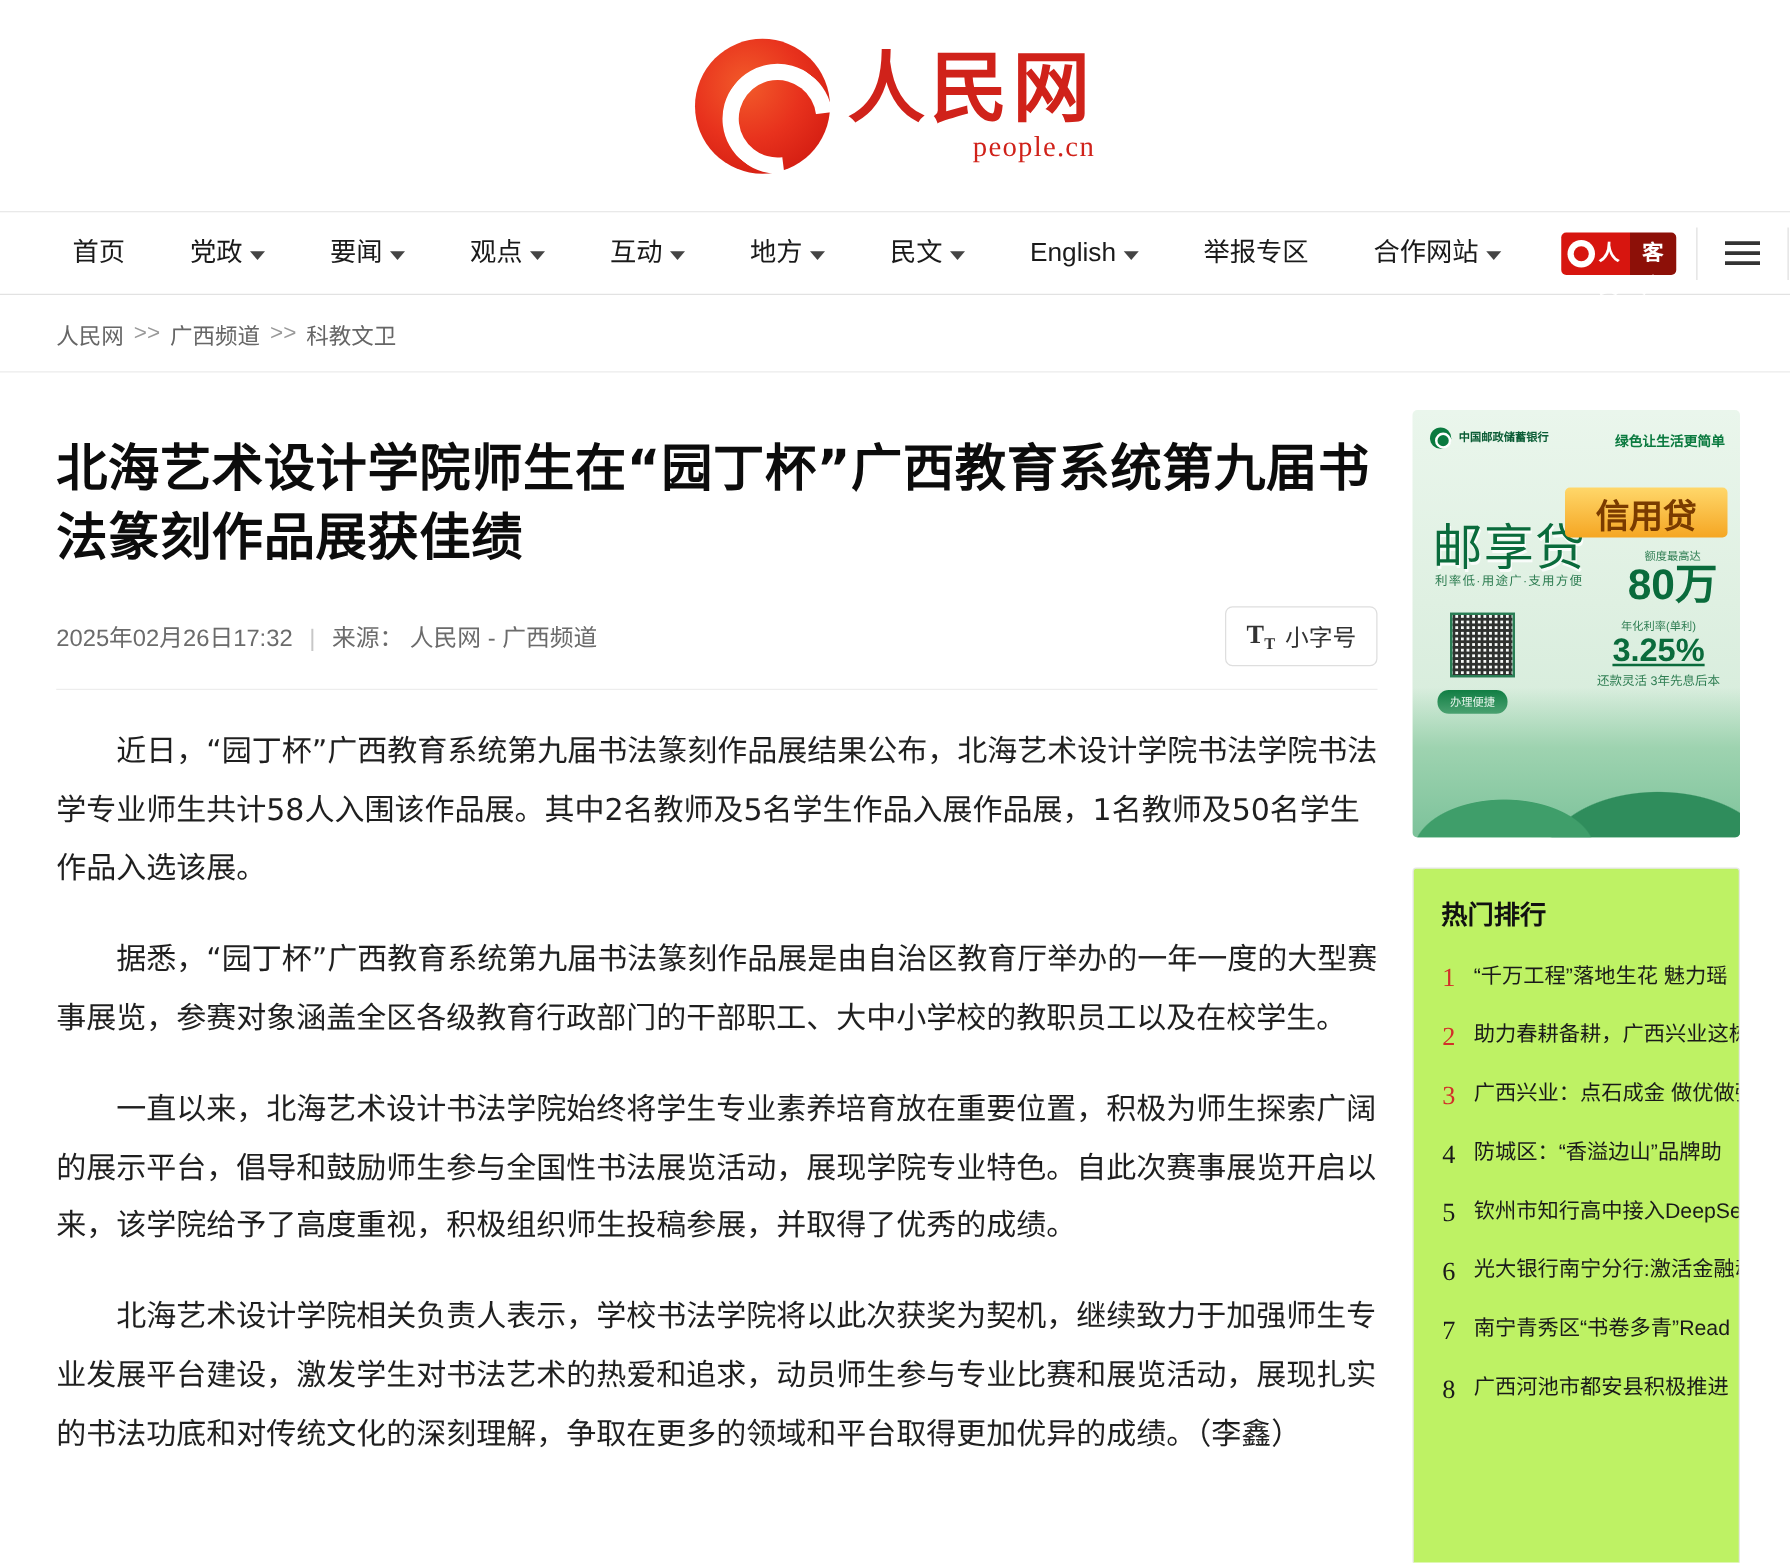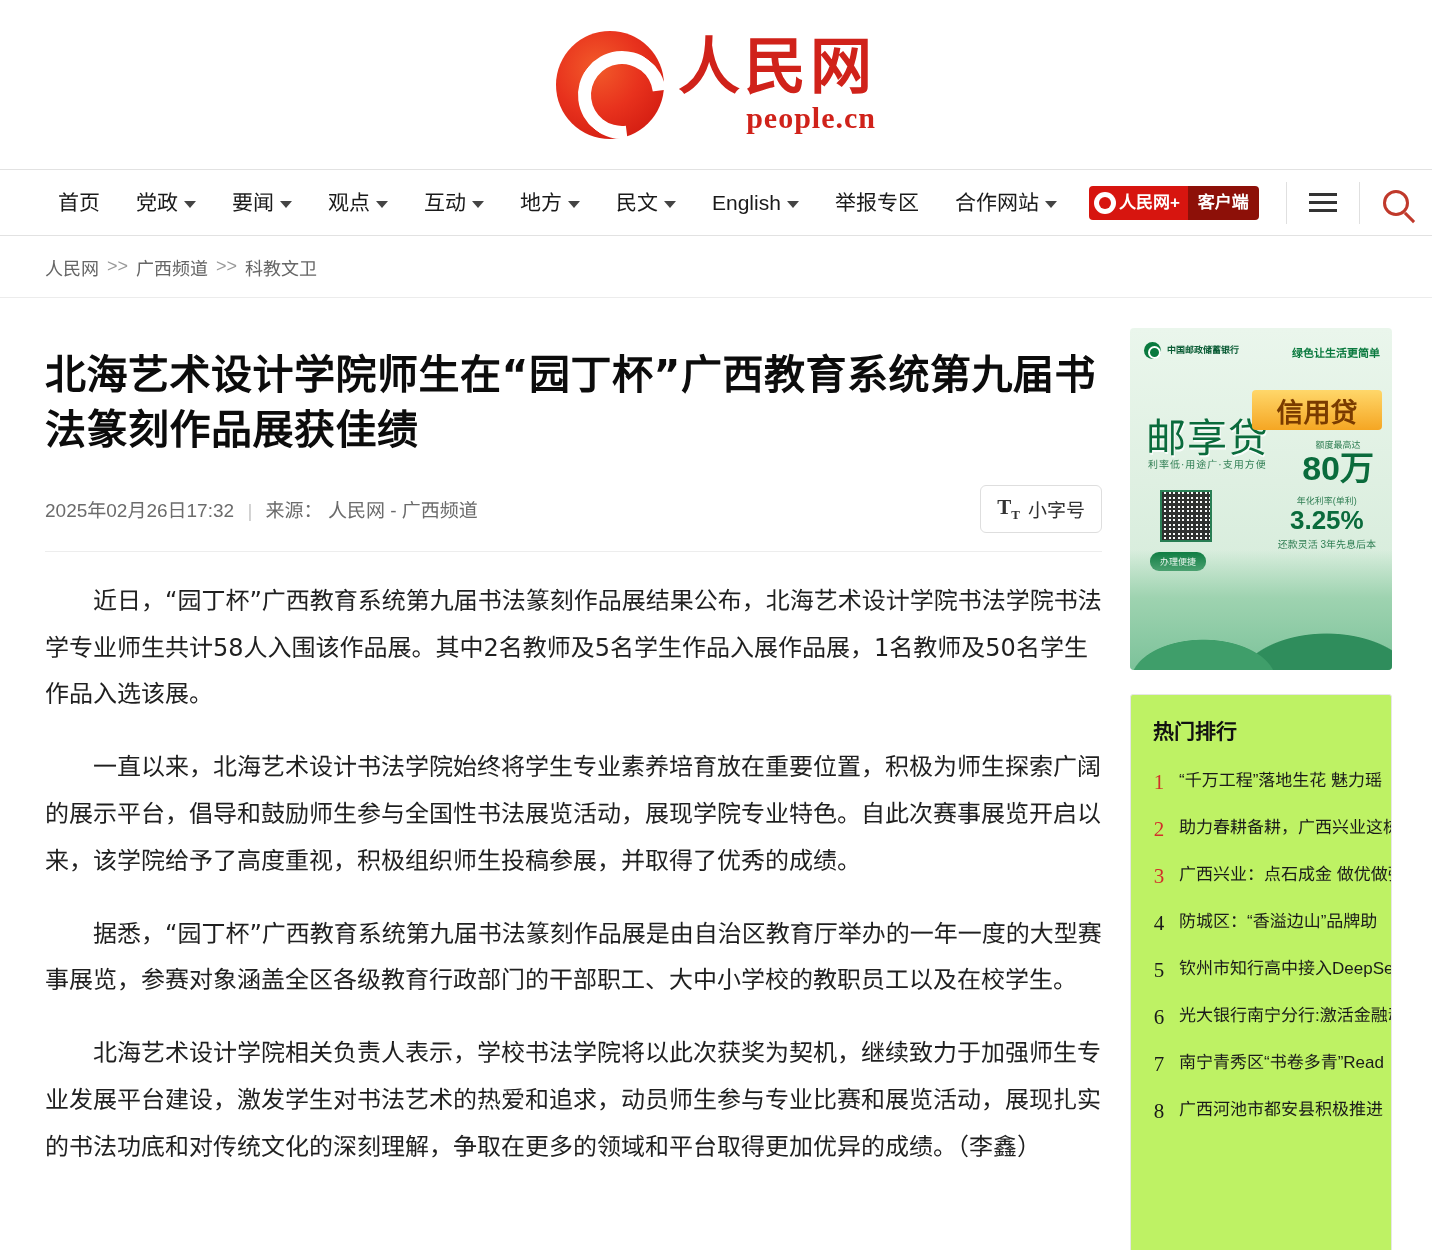--- a/index.html
+++ b/index.html
@@ -32,34 +32,34 @@
     border-right-color: transparent;
     transform: rotate(38deg);
   }
   .logo-text { display: flex; flex-direction: column; justify-content: center; }
   .logo-cn {
     font-size: 62px; font-weight: bold; color: #d0221a;
     letter-spacing: 4px; line-height: 1.05;
     font-family: "DejaVu Sans", "Liberation Sans", sans-serif;
   }
   .logo-en {
-    font-size: 30px; color: #d0221a; letter-spacing: 1px;
+    font-size: 23px; color: #d0221a; letter-spacing: 1px;
     text-align: right; margin-top: 2px;
     font-family: "Liberation Serif", serif;
-    font-weight: bold;
   }
 
   
   .navbar {
     height: 66px;
     border-bottom: 1px solid #e2e2e2;
     display: flex; align-items: center;
     padding-left: 40px;
     background: #fff;
     position: relative;
+    gap: 16px;
   }
   .nav-item {
     display: flex; align-items: center; gap: 6px;
     font-size: 21px; color: #1a1a1a;
     padding: 0 18px; height: 66px; line-height: 66px;
     white-space: nowrap; cursor: pointer;
   }
   .caret {
     width: 0; height: 0;
     border-left: 6px solid transparent;
@@ -206,21 +206,21 @@
     margin-left: 32px;
   }
   .ad-amt {
     position: absolute; right: 18px; top: 110px; text-align: center;
     color: #0a6b3c;
   }
   .ad-amt .lbl { font-size: 9px; color: #2e7d52; }
   .ad-amt .big { font-size: 34px; font-weight: bold; line-height: 1; }
   .ad-rate { position: absolute; right: 16px; top: 166px; text-align: center; color:#0a6b3c;}
   .ad-rate .lbl { font-size: 9px; color:#2e7d52; }
-  .ad-rate .big { font-size: 26px; font-weight: bold; line-height: 1; }
+  .ad-rate .big { font-size: 26px; font-weight: bold; line-height: 1; text-decoration: underline; }
   .ad-rate .tail { font-size: 10px; color:#2e7d52; margin-top:3px;}
   .ad-qr {
     position: absolute; left: 30px; top: 162px;
     width: 52px; height: 52px; background: #fff;
     border: 2px solid #0a6b3c;
     background-image:
       linear-gradient(90deg, #111 25%, transparent 25%, transparent 50%, #111 50%, #111 75%, transparent 75%),
       linear-gradient(0deg, #111 25%, transparent 25%, transparent 50%, #111 50%, #111 75%, transparent 75%);
     background-size: 9px 9px;
     opacity: 0.85;
@@ -356,22 +356,22 @@
         <span>来源：</span>
         <span>人民网 - 广西频道</span>
       </div>
       <div class="fontsize-btn">
         <span class="tt">T<sub>T</sub></span>
         <span>小字号</span>
       </div>
     </div>
 
     <p>近日，“园丁杯”广西教育系统第九届书法篆刻作品展结果公布，北海艺术设计学院书法学院书法学专业师生共计58人入围该作品展。其中2名教师及5名学生作品入展作品展，1名教师及50名学生作品入选该展。</p>
+    <p>据悉，“园丁杯”广西教育系统第九届书法篆刻作品展是由自治区教育厅举办的一年一度的大型赛事展览，参赛对象涵盖全区各级教育行政部门的干部职工、大中小学校的教职员工以及在校学生。</p>
     <p>一直以来，北海艺术设计书法学院始终将学生专业素养培育放在重要位置，积极为师生探索广阔的展示平台，倡导和鼓励师生参与全国性书法展览活动，展现学院专业特色。自此次赛事展览开启以来，该学院给予了高度重视，积极组织师生投稿参展，并取得了优秀的成绩。</p>
-    <p>据悉，“园丁杯”广西教育系统第九届书法篆刻作品展是由自治区教育厅举办的一年一度的大型赛事展览，参赛对象涵盖全区各级教育行政部门的干部职工、大中小学校的教职员工以及在校学生。</p>
     <p>北海艺术设计学院相关负责人表示，学校书法学院将以此次获奖为契机，继续致力于加强师生专业发展平台建设，激发学生对书法艺术的热爱和追求，动员师生参与专业比赛和展览活动，展现扎实的书法功底和对传统文化的深刻理解，争取在更多的领域和平台取得更加优异的成绩。（李鑫）</p>
   </div>
 
   <div class="sidebar">
 
     <div class="ad-card">
       <div class="ad-bank">
         <span class="ad-bank-logo"></span>
         <span class="ad-bank-name">中国邮政储蓄银行</span>
       </div>

